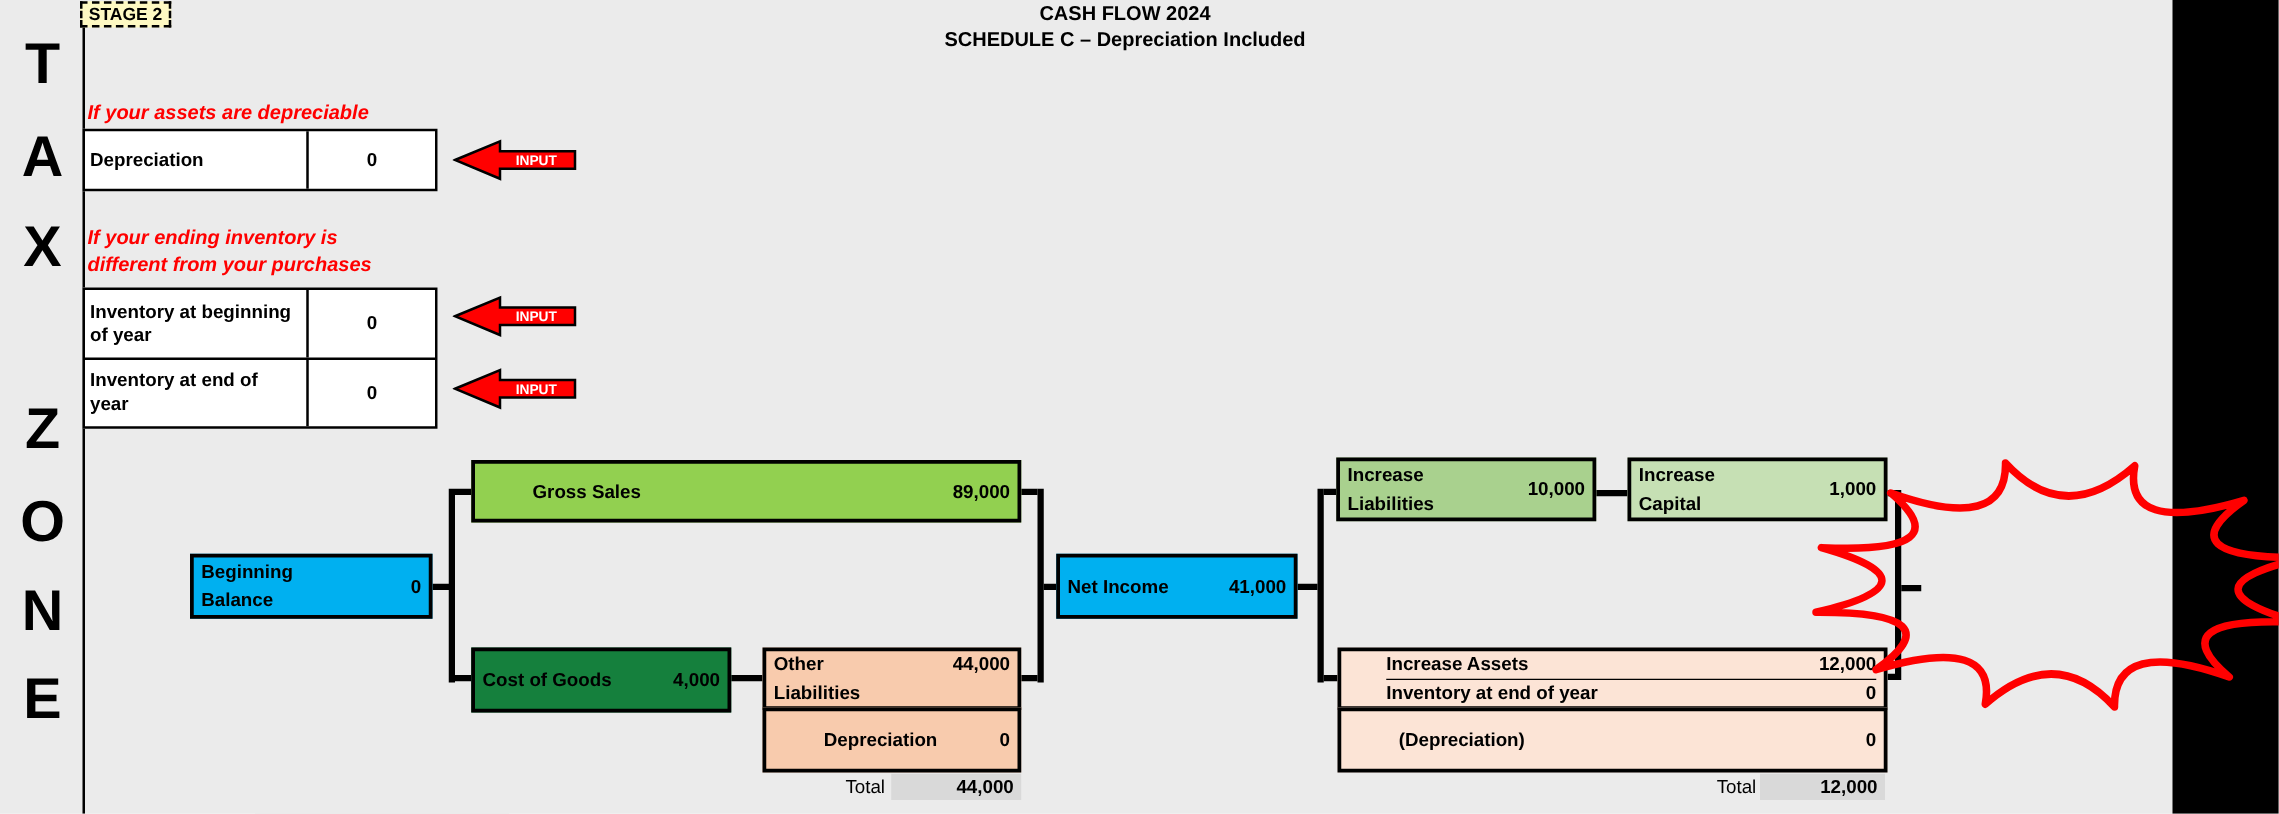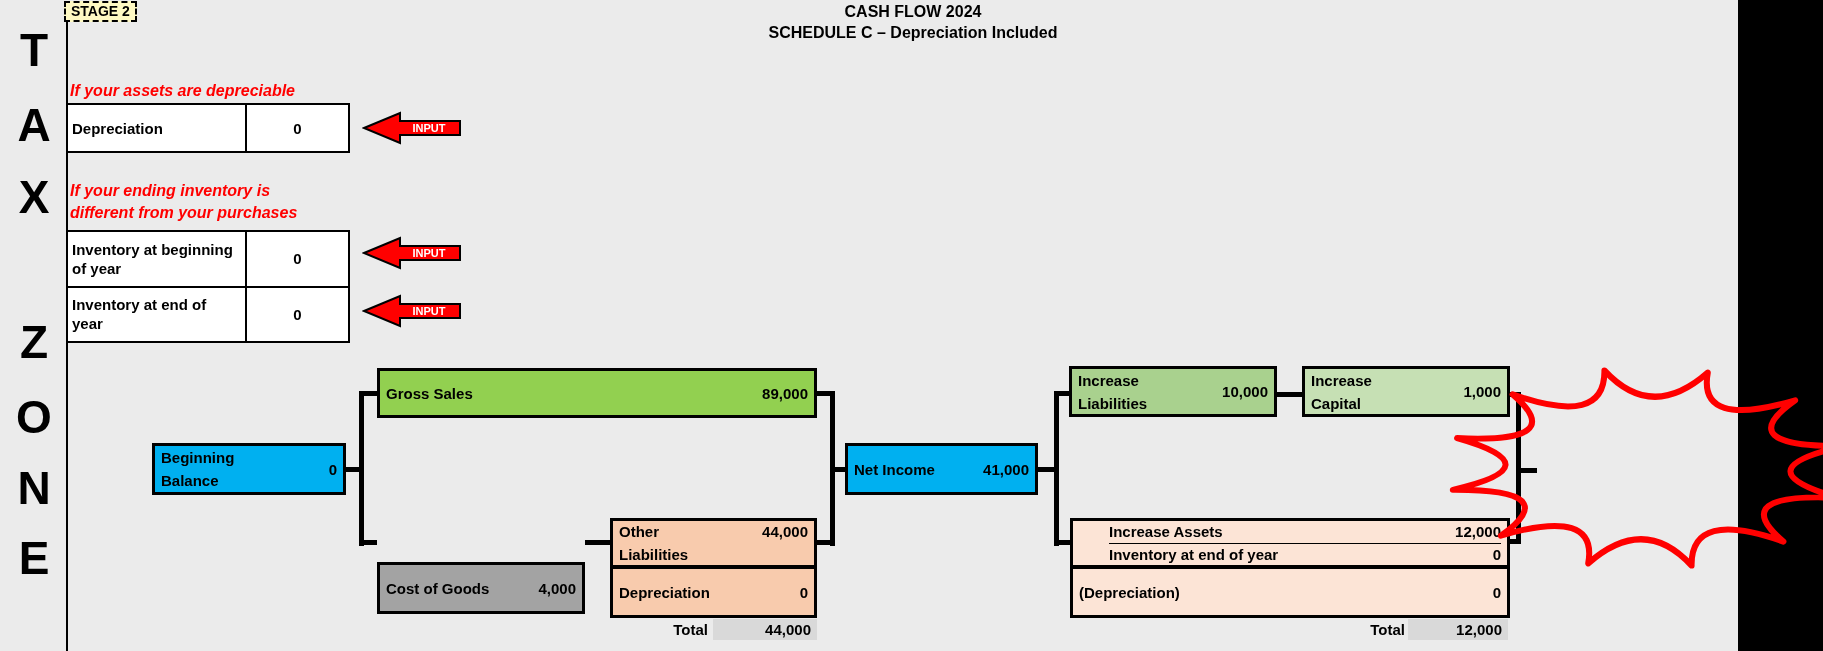--- a/index.html
+++ b/index.html
@@ -7,57 +7,57 @@
   #stage{position:relative;width:1823px;height:651px;background:#EBEBEB;overflow:hidden;}
 
   
   .rail-line{position:absolute;left:66px;top:20px;width:2px;height:631px;background:#000;}
   .stage-badge{position:absolute;left:64px;top:1px;background:#fef9c3;border:2px dashed #000;
     font-weight:bold;font-size:14px;padding:0 5px;line-height:17px;color:#000;}
   .tax-letter{position:absolute;left:12px;width:44px;text-align:center;font-size:46px;
     font-weight:bold;color:#000;line-height:46px;}
 
   
-  .title-wrap{position:absolute;left:77px;top:1px;width:1672px;text-align:center;}
+  .title-wrap{position:absolute;left:64px;top:1px;width:1672px;text-align:center;}
   .title-line{font-weight:bold;font-size:16px;color:#000;line-height:21px;}
 
   
   .red-note{position:absolute;color:#FF0000;font-weight:bold;font-style:italic;font-size:16px;line-height:21px;text-align:right;}
 
   
   .itable{position:absolute;background:#FFF;border:2px solid #000;box-sizing:border-box;display:flex;flex-direction:column;}
   .irow{display:flex;flex:1;}
   .irow + .irow{border-top:2px solid #000;}
   .icell-label{width:179px;border-right:2px solid #000;display:flex;align-items:center;
     padding:1px 4px;font-weight:bold;font-size:15px;line-height:19px;box-sizing:border-box;}
   .icell-value{flex:1;display:flex;align-items:center;justify-content:center;font-weight:bold;font-size:15px;}
 
   .input-arrow{position:absolute;width:100px;height:34px;}
 
   
   .box{position:absolute;border:3px solid #000;box-sizing:border-box;display:flex;align-items:center;
     padding:0 6px;font-weight:bold;font-size:15px;color:#000;}
   .box .lbl{width:58%;line-height:23px;}
-  .box .lbl-line{width:auto;line-height:normal;}
+  .box .lbl-line{width:auto;line-height:normal;margin-left:40px;}
   .box .val{margin-left:auto;text-align:right;}
   .val-top{align-self:flex-start;margin-top:2px;}
   .bg-blue{background:#00B0F0;}
   .bg-green{background:#92D050;}
   .bg-sage{background:#A9D18E;}
   .bg-palegreen{background:#C6E0B4;}
-  .bg-orange{background:#a3a3a3;margin-top:44px;}
+  .bg-orange{background:#15803d;}
   .bg-peach{background:#F8CBAD;}
   .bg-palepeach{background:#FCE4D6;}
 
   .twocol-rows{flex-direction:column;align-items:stretch;justify-content:center;padding:0 6px;}
   .arow{display:flex;justify-content:space-between;height:22px;line-height:22px;}
   .arow + .arow{border-top:1.5px solid #000;}
 
   
-  .total-label{position:absolute;font-weight:bold;font-size:15px;text-align:right;line-height:21px;}
+  .total-label{position:absolute;font-weight:normal;font-size:15px;text-align:right;line-height:21px;}
   .total-value{position:absolute;background:#D9D9D9;font-weight:bold;font-size:15px;
     text-align:right;padding-right:6px;line-height:21px;box-sizing:border-box;}
 
   
   .conn{position:absolute;background:#000;}
 
   .black-panel{position:absolute;left:1738px;top:0;width:85px;height:651px;background:#000;}
   #starburst{position:absolute;left:1430px;top:340px;width:440px;height:280px;z-index:4;overflow:visible;pointer-events:none;}
   .eb-z{z-index:5;}
 </style>

